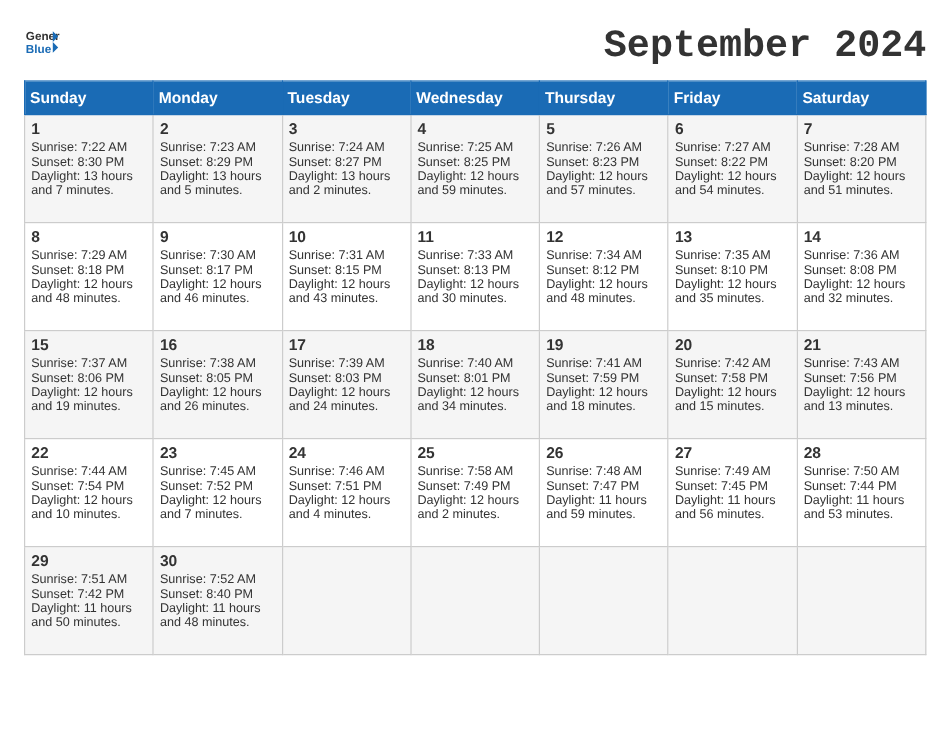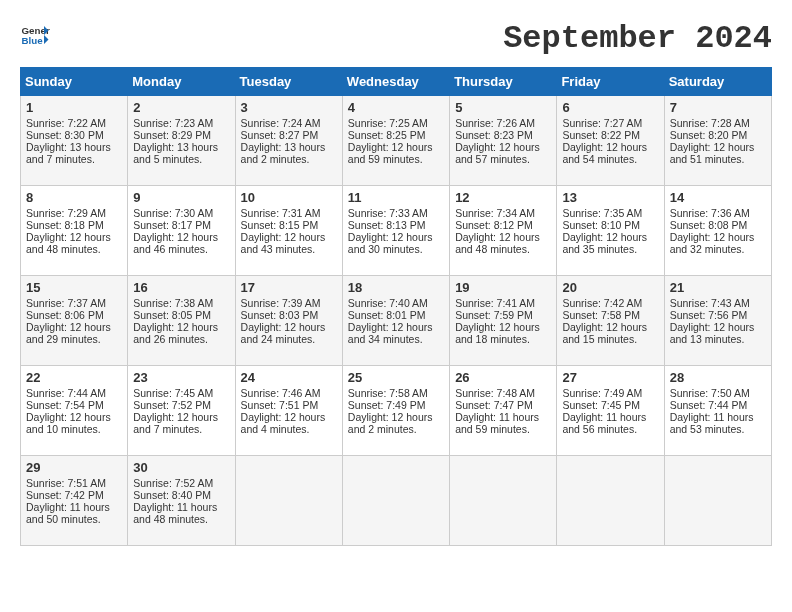--- a/index.html
+++ b/index.html
@@ -121,21 +121,21 @@
       <td><span class="day-num">8</span><span>Sunrise: 7:29 AM</span><br><span>Sunset: 8:18 PM</span><br><span>Daylight: 12 hours</span><br><span>and 48 minutes.</span></td>
       <td><span class="day-num">9</span><span>Sunrise: 7:30 AM</span><br><span>Sunset: 8:17 PM</span><br><span>Daylight: 12 hours</span><br><span>and 46 minutes.</span></td>
       <td><span class="day-num">10</span><span>Sunrise: 7:31 AM</span><br><span>Sunset: 8:15 PM</span><br><span>Daylight: 12 hours</span><br><span>and 43 minutes.</span></td>
       <td><span class="day-num">11</span><span>Sunrise: 7:33 AM</span><br><span>Sunset: 8:13 PM</span><br><span>Daylight: 12 hours</span><br><span>and 30 minutes.</span></td>
       <td><span class="day-num">12</span><span>Sunrise: 7:34 AM</span><br><span>Sunset: 8:12 PM</span><br><span>Daylight: 12 hours</span><br><span>and 48 minutes.</span></td>
       <td><span class="day-num">13</span><span>Sunrise: 7:35 AM</span><br><span>Sunset: 8:10 PM</span><br><span>Daylight: 12 hours</span><br><span>and 35 minutes.</span></td>
       <td><span class="day-num">14</span><span>Sunrise: 7:36 AM</span><br><span>Sunset: 8:08 PM</span><br><span>Daylight: 12 hours</span><br><span>and 32 minutes.</span></td>
     </tr>
 
     <tr>
-      <td><span class="day-num">15</span><span>Sunrise: 7:37 AM</span><br><span>Sunset: 8:06 PM</span><br><span>Daylight: 12 hours</span><br><span>and 29 minutes.</span></td>
+      <td><span class="day-num">15</span><span>Sunrise: 7:37 AM</span><br><span>Sunset: 8:06 PM</span><br><span>Daylight: 12 hours</span><br><span>and 19 minutes.</span></td>
       <td><span class="day-num">16</span><span>Sunrise: 7:38 AM</span><br><span>Sunset: 8:05 PM</span><br><span>Daylight: 12 hours</span><br><span>and 26 minutes.</span></td>
       <td><span class="day-num">17</span><span>Sunrise: 7:39 AM</span><br><span>Sunset: 8:03 PM</span><br><span>Daylight: 12 hours</span><br><span>and 24 minutes.</span></td>
       <td><span class="day-num">18</span><span>Sunrise: 7:40 AM</span><br><span>Sunset: 8:01 PM</span><br><span>Daylight: 12 hours</span><br><span>and 34 minutes.</span></td>
       <td><span class="day-num">19</span><span>Sunrise: 7:41 AM</span><br><span>Sunset: 7:59 PM</span><br><span>Daylight: 12 hours</span><br><span>and 18 minutes.</span></td>
       <td><span class="day-num">20</span><span>Sunrise: 7:42 AM</span><br><span>Sunset: 7:58 PM</span><br><span>Daylight: 12 hours</span><br><span>and 15 minutes.</span></td>
       <td><span class="day-num">21</span><span>Sunrise: 7:43 AM</span><br><span>Sunset: 7:56 PM</span><br><span>Daylight: 12 hours</span><br><span>and 13 minutes.</span></td>
     </tr>
 
     <tr>
       <td><span class="day-num">22</span><span>Sunrise: 7:44 AM</span><br><span>Sunset: 7:54 PM</span><br><span>Daylight: 12 hours</span><br><span>and 10 minutes.</span></td>

